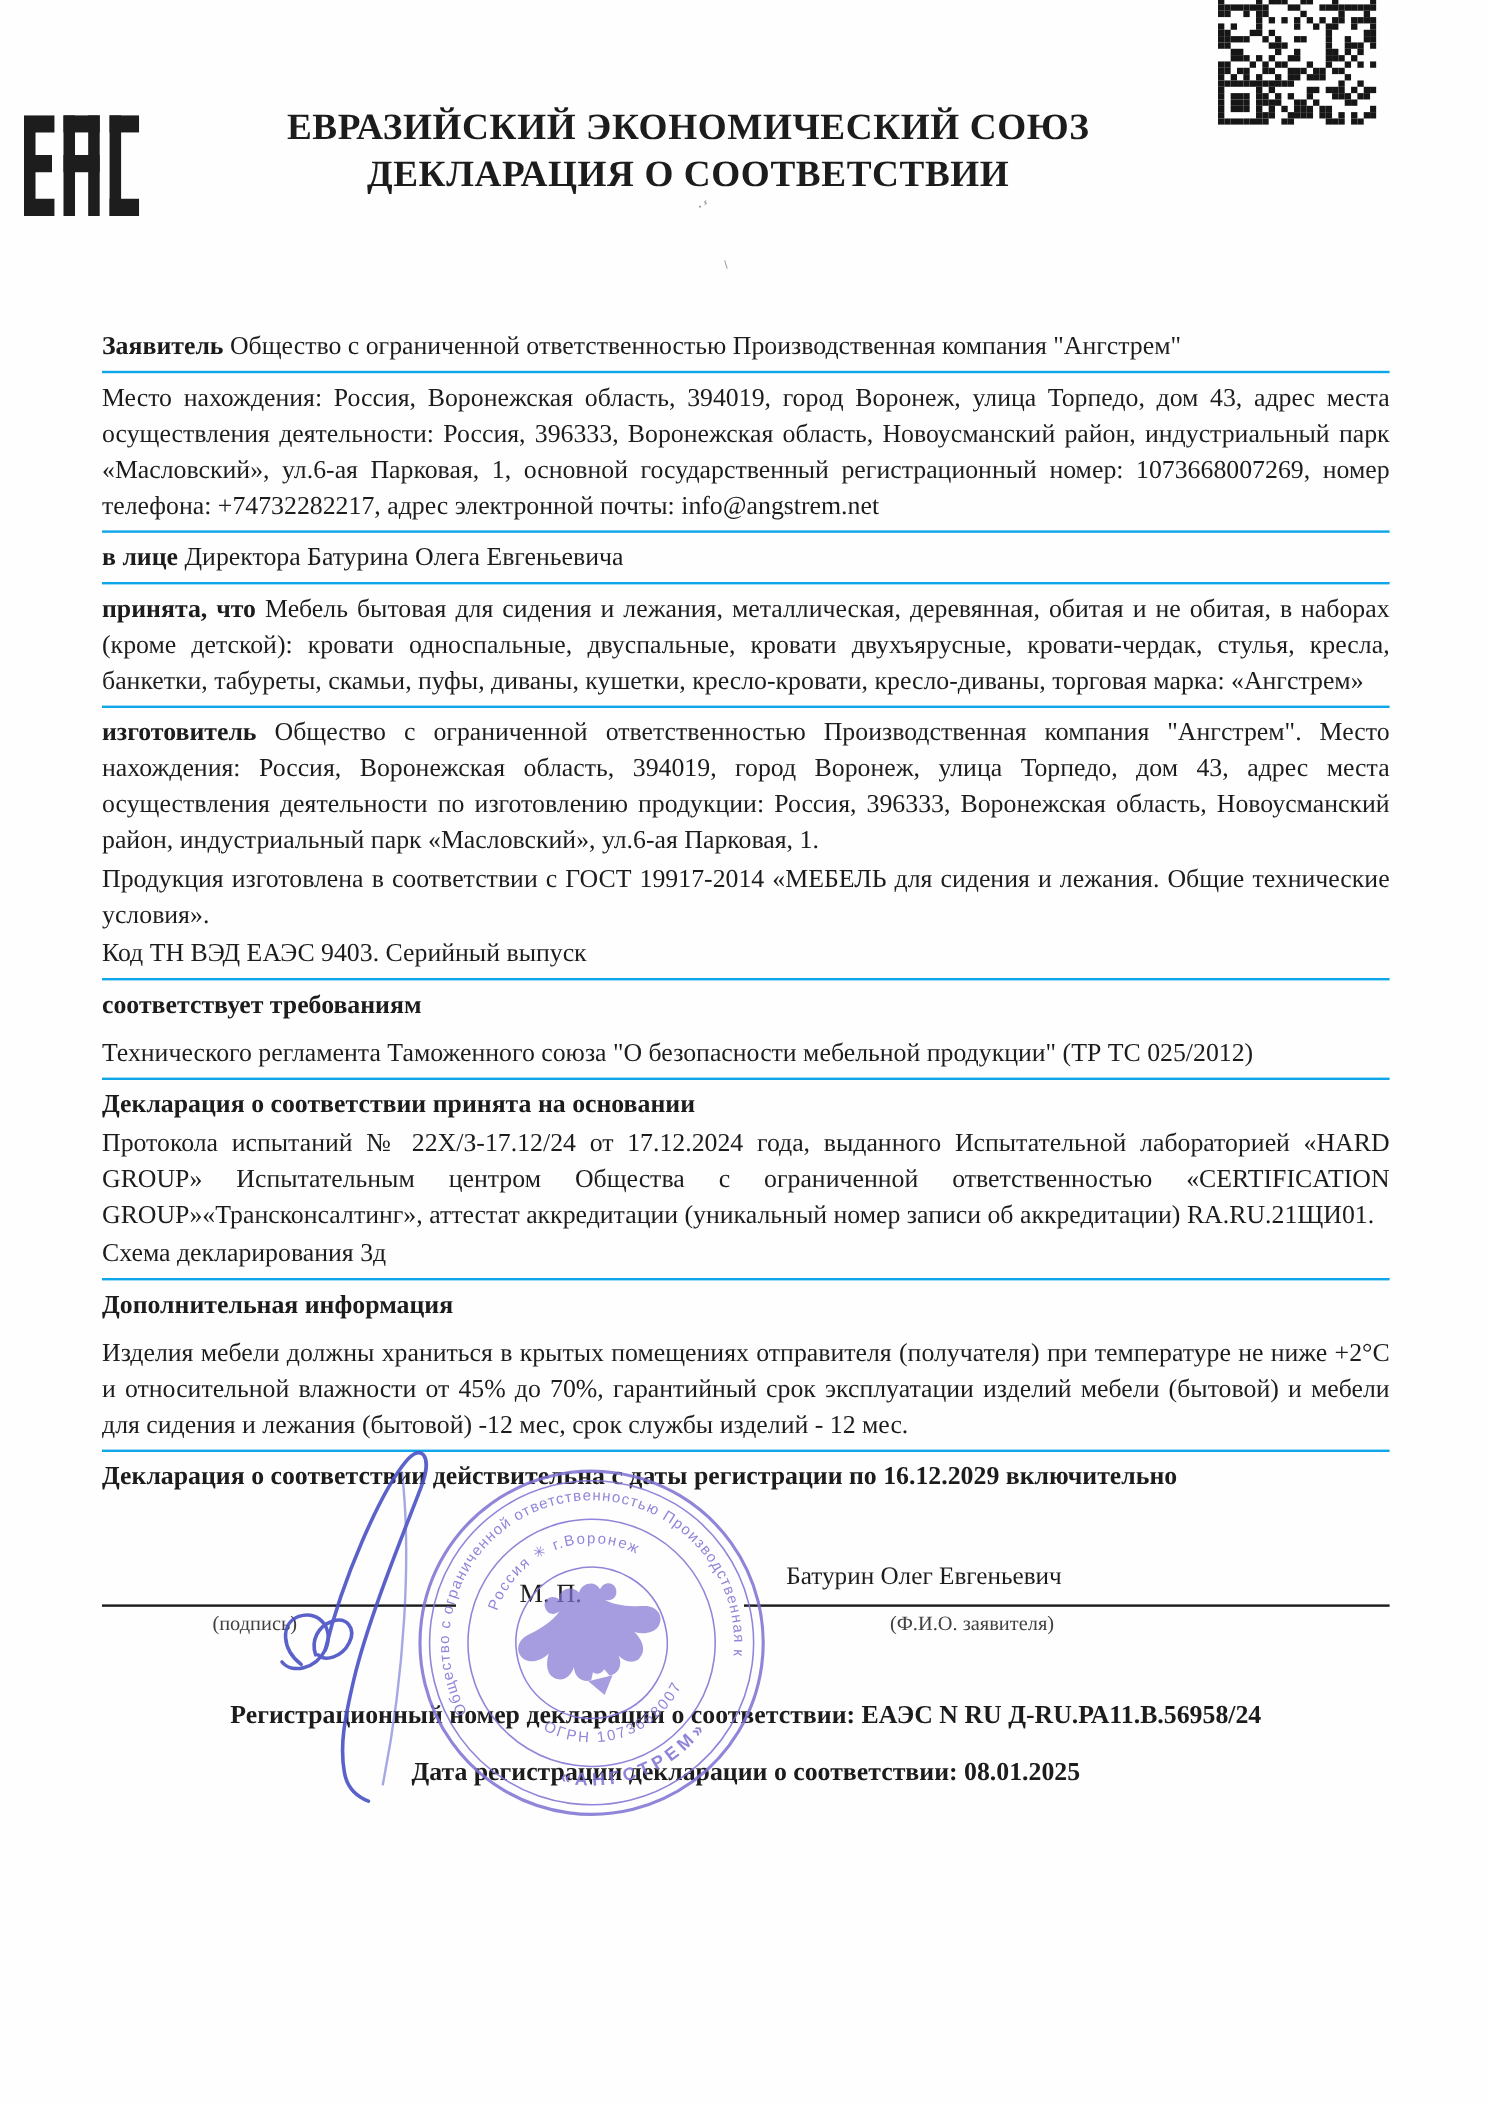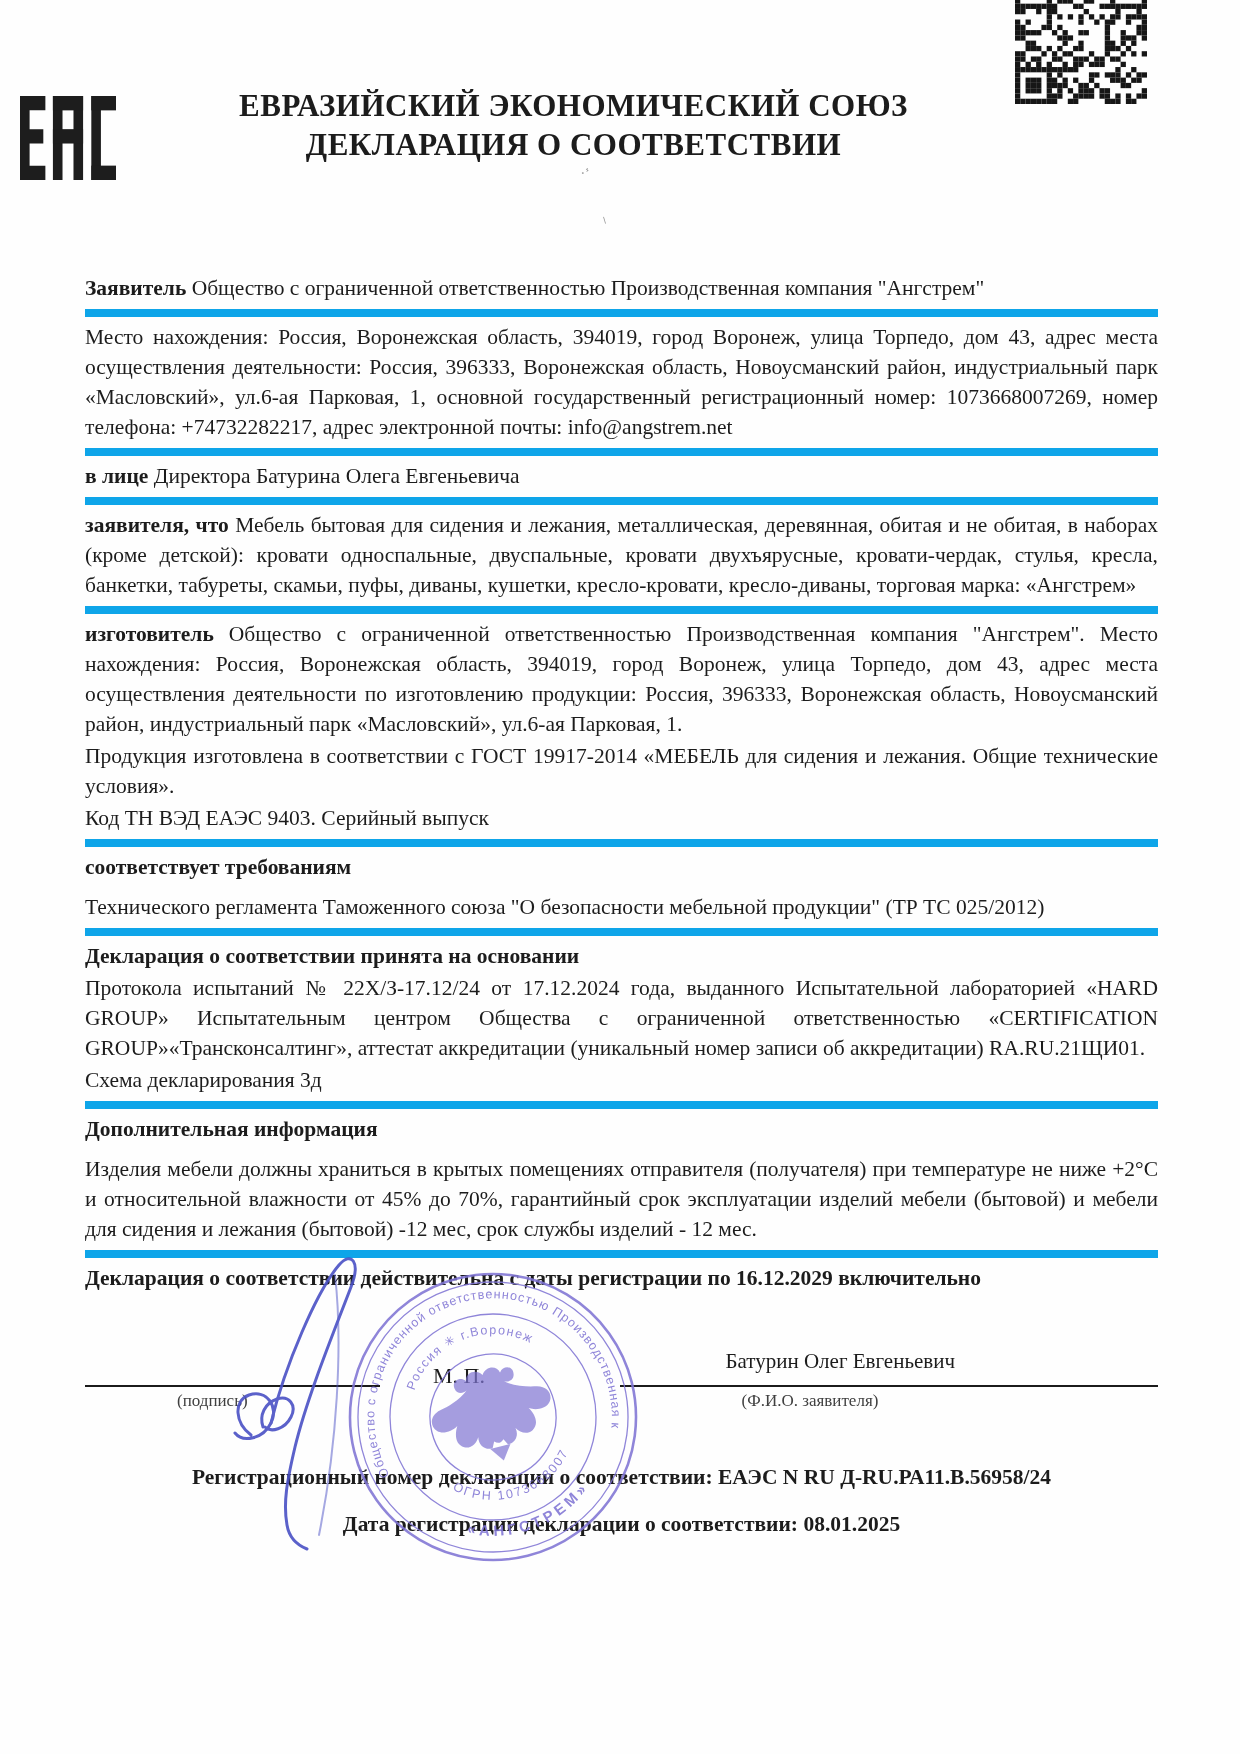--- a/index.html
+++ b/index.html
@@ -8,37 +8,37 @@
     background:#fefefe;overflow:hidden;
     font-family:"Liberation Serif", serif;color:#1c1c1c;
   }
   .content{position:absolute;left:85px;top:80px;width:1073px;}
   
   .title-block{margin:6px 140px 0 0;text-align:center;}
   .title-line{font-weight:bold;font-size:31px;line-height:39px;letter-spacing:.5px;white-space:nowrap;padding-left:44px;}
   .eac-logo{position:absolute;left:20px;top:96px;}
   .qr{position:absolute;left:1015px;top:-28px;width:132px;height:132px;}
   
-  .sec{border-bottom:8px solid #0ea5e9;padding:3px 0 4px 0;}
+  .sec{border-bottom:2px solid #0ea5e9;padding:3px 0 4px 0;}
   .sec.noline{border-bottom:none;}
   .para{margin:2px 0;font-size:21.5px;line-height:30px;}
   .para.j{text-align:justify;text-align-last:left;}
   .lead{font-weight:bold;}
   .bold{font-weight:bold;}
   .first-sec{margin-top:104px;}
   
   .sig-area{position:relative;height:104px;margin-top:28px;}
   .sig-line{position:absolute;border-top:2px solid #1b1b1b;height:0;}
   .sig-line.left{left:0;top:58px;width:295px;}
   .sig-line.right{left:535px;top:58px;right:0;}
   .sig-caption{position:absolute;font-size:17px;color:#404040;}
   .cap-sign{left:92px;top:64px;}
   .cap-fio{left:575px;top:64px;width:300px;text-align:center;}
   .mp{position:absolute;left:348px;top:36px;font-size:22px;}
-  .signer-name{position:absolute;left:500px;top:22px;width:370px;text-align:right;font-size:21px;}
+  .signer-name{position:absolute;left:500px;top:22px;width:370px;text-align:center;font-size:21px;}
   .stamp-svg{position:absolute;left:252px;top:-66px;pointer-events:none;}
   .sign-svg{position:absolute;left:100px;top:-92px;pointer-events:none;}
   
   .footer-line{font-weight:bold;font-size:21.5px;margin-top:34px;text-align:center;}
   .footer-line + .footer-line{margin-top:20px;}
   .artifact{position:absolute;color:#9a9a9a;font-size:15px;transform:rotate(28deg);}
 </style>
 </head>
 <body>
 
@@ -392,21 +392,21 @@
 
     <section class="sec">
       <p class="para j">Место нахождения: Россия, Воронежская область, 394019, город Воронеж, улица Торпедо, дом 43, адрес места осуществления деятельности: Россия, 396333, Воронежская область, Новоусманский район, индустриальный парк «Масловский», ул.6-ая Парковая, 1, основной государственный регистрационный номер: 1073668007269, номер телефона: +74732282217, адрес электронной почты: info@angstrem.net</p>
     </section>
 
     <section class="sec">
       <p class="para"><b class="lead">в лице</b> <span>Директора Батурина Олега Евгеньевича</span></p>
     </section>
 
     <section class="sec">
-      <p class="para j"><b class="lead">заявителя, что</b> <span>Мебель бытовая для сидения и лежания, металлическая, деревянная, обитая и не обитая, в наборах (кроме детской): кровати односпальные, двуспальные, кровати двухъярусные, кровати-чердак, стулья, кресла, банкетки, табуреты, скамьи, пуфы, диваны, кушетки, кресло-кровати, кресло-диваны, торговая марка: «Ангстрем»</span></p>
+      <p class="para j"><b class="lead">принята, что</b> <span>Мебель бытовая для сидения и лежания, металлическая, деревянная, обитая и не обитая, в наборах (кроме детской): кровати односпальные, двуспальные, кровати двухъярусные, кровати-чердак, стулья, кресла, банкетки, табуреты, скамьи, пуфы, диваны, кушетки, кресло-кровати, кресло-диваны, торговая марка: «Ангстрем»</span></p>
     </section>
 
     <section class="sec">
       <p class="para j"><b class="lead">изготовитель</b> <span>Общество с ограниченной ответственностью Производственная компания "Ангстрем". Место нахождения: Россия, Воронежская область, 394019, город Воронеж, улица Торпедо, дом 43, адрес места осуществления деятельности по изготовлению продукции: Россия, 396333, Воронежская область, Новоусманский район, индустриальный парк «Масловский», ул.6-ая Парковая, 1.</span></p>
       <p class="para j">Продукция изготовлена в соответствии с ГОСТ 19917-2014 «МЕБЕЛЬ для сидения и лежания. Общие технические условия».</p>
       <p class="para">Код ТН ВЭД ЕАЭС 9403. Серийный выпуск</p>
     </section>
 
     <section class="sec">
       <p class="para bold">соответствует требованиям</p>

